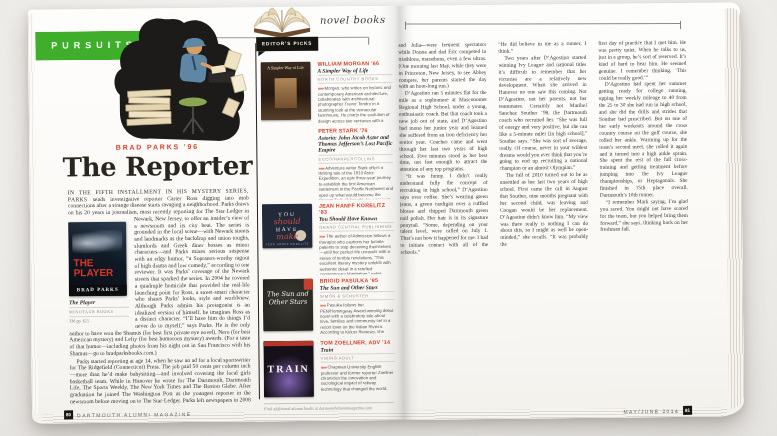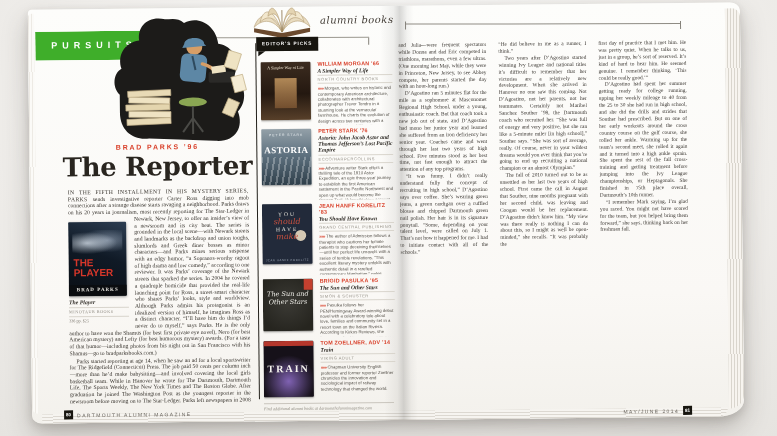--- a/index.html
+++ b/index.html
@@ -82,21 +82,21 @@
   .cov1 .win{position:absolute;left:14px;top:16px;width:22px;height:30px;
     background:linear-gradient(180deg,#c79a62,#7c5532);opacity:.85;}
   .cov1 .t{position:absolute;left:0;top:3px;width:100%;text-align:center;color:#f1e7d4;
     font-family:"Liberation Serif",serif;font-size:4px;}
   .cov2{height:56px;background:linear-gradient(180deg,#93a0a8 0%,#5f7280 45%,#2f3f4a 100%);}
   .cov2 .waves{position:absolute;left:0;bottom:0;width:100%;height:28px;
     background:repeating-linear-gradient(100deg,rgba(255,255,255,.28) 0 2px,rgba(255,255,255,0) 2px 6px);}
   .cov2 .a{position:absolute;top:4px;width:100%;text-align:center;color:#e6ebee;font-size:3.4px;letter-spacing:1px;}
   .cov2 .t{position:absolute;top:16px;width:100%;text-align:center;color:#fff;font-weight:bold;
     font-family:"Liberation Serif",serif;font-size:9px;letter-spacing:.5px;}
-  .cov3{height:60px;background:#222a3a;}
+  .cov3{height:44px;background:#222a3a;}
   .cov3 .moon{position:absolute;right:6px;top:26px;width:11px;height:11px;border-radius:50%;
     background:radial-gradient(circle at 35% 35%,#e6dccb,#b5a econ);background:#d5c9b4;}
   .cov3 .stack{position:absolute;left:0;top:7px;width:100%;text-align:center;}
   .cov3 .w{color:#e9e6dd;font-size:5.5px;letter-spacing:2px;font-family:"Liberation Serif",serif;}
   .cov3 .s{color:#c7503f;font-size:8px;font-style:italic;font-family:"DejaVu Serif",serif;line-height:9px;}
   .cov3 .au{position:absolute;bottom:2px;width:100%;text-align:center;color:#9aa4b2;font-size:2.8px;letter-spacing:.6px;}
   .cov4{height:52px;background:radial-gradient(circle at 50% 45%,#3b3a35 0%,#26251f 80%);}
   .cov4 .t{position:absolute;left:0;top:12px;width:100%;text-align:center;color:#efeee8;
     font-family:"DejaVu Serif",serif;font-style:italic;font-size:6.5px;line-height:7.5px;}
   .cov4 .tag{position:absolute;right:0;top:0;width:9px;height:11px;background:#c3402f;}
@@ -141,21 +141,21 @@
         <path d="M4 30 L32 36 L60 30 L60 26 L32 31 L4 26 Z" fill="#6b4a2e"></path>
         <path d="M32 30 C22 10 10 8 4 25 C13 16 24 17 32 30 Z" fill="#e9dcc0" stroke="#b49d74" stroke-width="0.6"></path>
         <path d="M32 30 C24 6 14 4 10 20 C18 12 27 15 32 30 Z" fill="#f2e7cd" stroke="#b49d74" stroke-width="0.6"></path>
         <path d="M32 30 C28 4 20 0 18 14 C25 8 30 14 32 30 Z" fill="#e4d4b2" stroke="#b49d74" stroke-width="0.6"></path>
         <path d="M32 30 C42 10 54 8 60 25 C51 16 40 17 32 30 Z" fill="#e9dcc0" stroke="#b49d74" stroke-width="0.6"></path>
         <path d="M32 30 C40 6 50 4 54 20 C46 12 37 15 32 30 Z" fill="#f2e7cd" stroke="#b49d74" stroke-width="0.6"></path>
         <path d="M32 30 C36 4 44 0 46 14 C39 8 34 14 32 30 Z" fill="#e4d4b2" stroke="#b49d74" stroke-width="0.6"></path>
         <path d="M32 30 L32 8" stroke="#8a7048" stroke-width="0.8"></path>
       </svg>
     </div>
-    <div class="slug">alumni books</div>
+    <div class="slug">novel books</div>
 
     <div class="illus">
       <svg width="140" height="134" viewBox="0 0 140 134">
         <path d="M55 5 C38 1 27 12 29 26 C13 28 7 42 11 54 C3 58 1 72 9 80 L9 98 C9 116 22 126 38 124 L104 127 C124 129 133 114 127 98 C137 88 135 70 123 64 C131 48 123 32 108 30 C106 12 89 1 74 9 C68 3 61 5 55 5 Z" fill="#1c1b19"></path>
         <g>
           <rect x="16" y="104" width="44" height="6" fill="#e8dab6" stroke="#c3b189" stroke-width="0.7" transform="rotate(-2 38 107)"></rect>
           <rect x="18" y="97" width="42" height="6" fill="#efe3c3" stroke="#c3b189" stroke-width="0.7" transform="rotate(1 39 100)"></rect>
           <rect x="15" y="90" width="44" height="6" fill="#e4d5ae" stroke="#c3b189" stroke-width="0.7" transform="rotate(-1 37 93)"></rect>
           <rect x="18" y="83" width="41" height="6" fill="#efe3c3" stroke="#c3b189" stroke-width="0.7" transform="rotate(2 38 86)"></rect>
           <rect x="17" y="76" width="43" height="6" fill="#e8dab6" stroke="#c3b189" stroke-width="0.7" transform="rotate(-2 38 79)"></rect>
@@ -215,25 +215,20 @@
       </div>
       <div class="pick-text">
         <div class="pick-author">WILLIAM MORGAN ’66</div>
         <div class="pick-title">A Simpler Way of Life</div>
         <div class="pick-pub">NORTH COUNTRY BOOKS</div>
         <p class="pick-review"><span class="marker">»»»</span> <span>Morgan, who writes on historic and contemporary American architecture, collaborates with architectural photographer Trevor Tondro in a stunning look at the vernacular farmhouse. He charts the evolution of design across two centuries with a close examination of 76 rustic farmhouses in New England and New York.</span></p>
       </div>
     </div>
 
     <div class="pick" style="top:121px;height:72px;">
-      <div class="pick-cover cov2">
-        <div class="a">PETER STARK</div>
-        <div class="t">ASTORIA</div>
-        <div class="waves"></div>
-      </div>
       <div class="pick-text">
         <div class="pick-author">PETER STARK ’76</div>
         <div class="pick-title">Astoria: John Jacob Astor and Thomas Jefferson’s Lost Pacific Empire</div>
         <div class="pick-pub">ECCO/HARPERCOLLINS</div>
         <p class="pick-review"><span class="marker">»»»</span> <span>Adventure writer Stark offers a thrilling tale of the 1810 Astor Expedition, an epic three-year journey to establish the first American settlement in the Pacific Northwest and open up what would become the Oregon Trail. “A breathtaking account of an expedition that changed the geography of a young nation,” according to Booklist.</span></p>
       </div>
     </div>
 
     <div class="pick" style="top:196px;height:72px;">
       <div class="pick-cover cov3">

